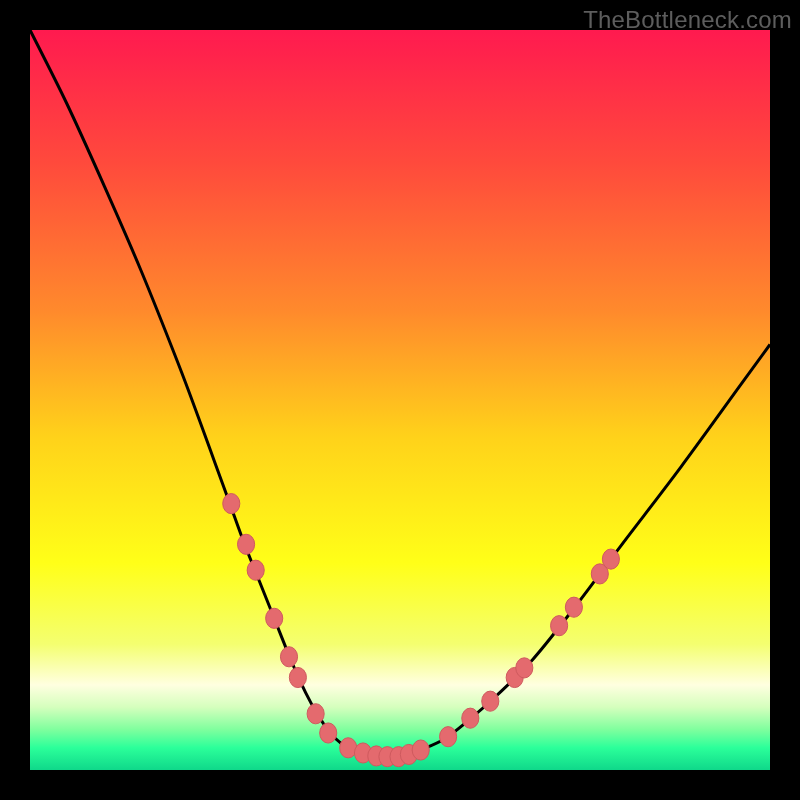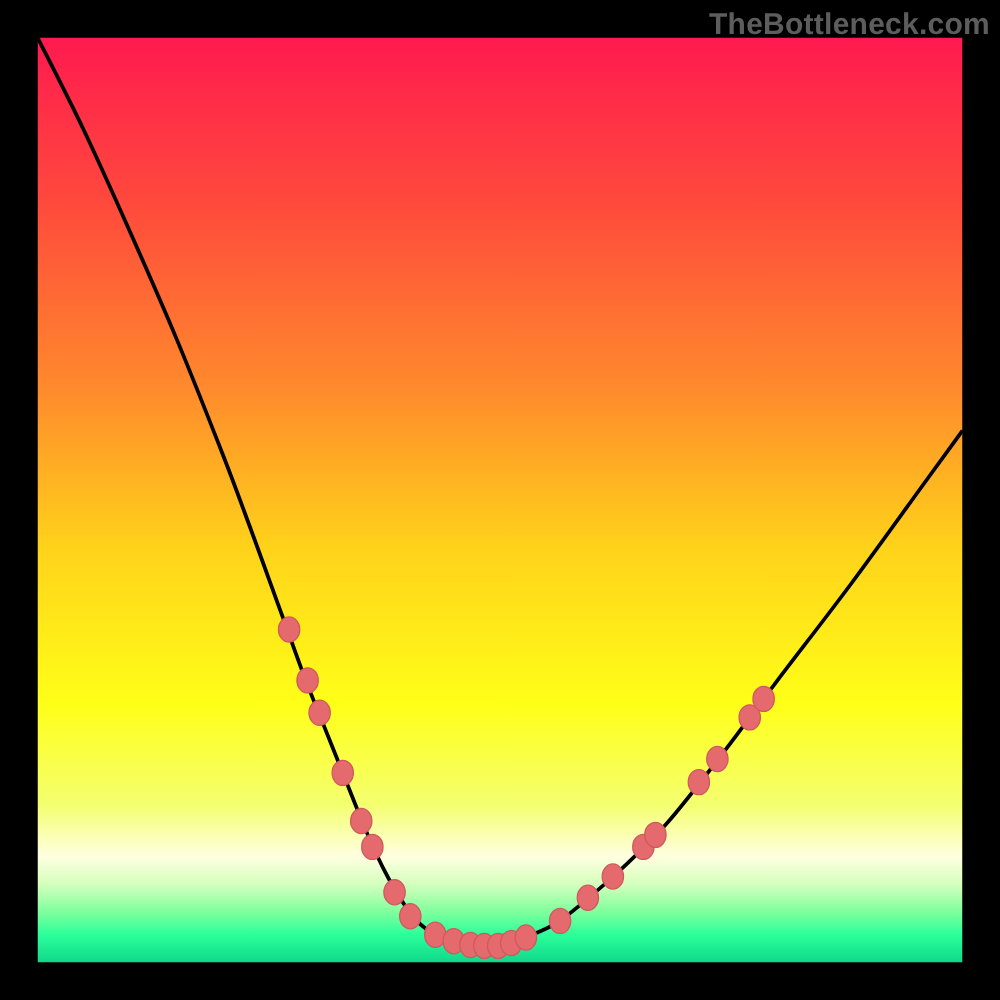--- a/index.html
+++ b/index.html
@@ -28,21 +28,21 @@
     left: 0;
     top: 0;
     width: 740px;
     height: 740px;
   }
   .watermark {
     position: absolute;
     top: 6px;
     right: 8px;
     font-size: 24px;
-    font-weight: 700;
+    font-weight: 400;
     letter-spacing: 0.2px;
     color: #5d5d5d;
     user-select: none;
   }
   svg.curve {
     position: absolute;
     left: 0;
     top: 0;
     width: 740px;
     height: 740px;

